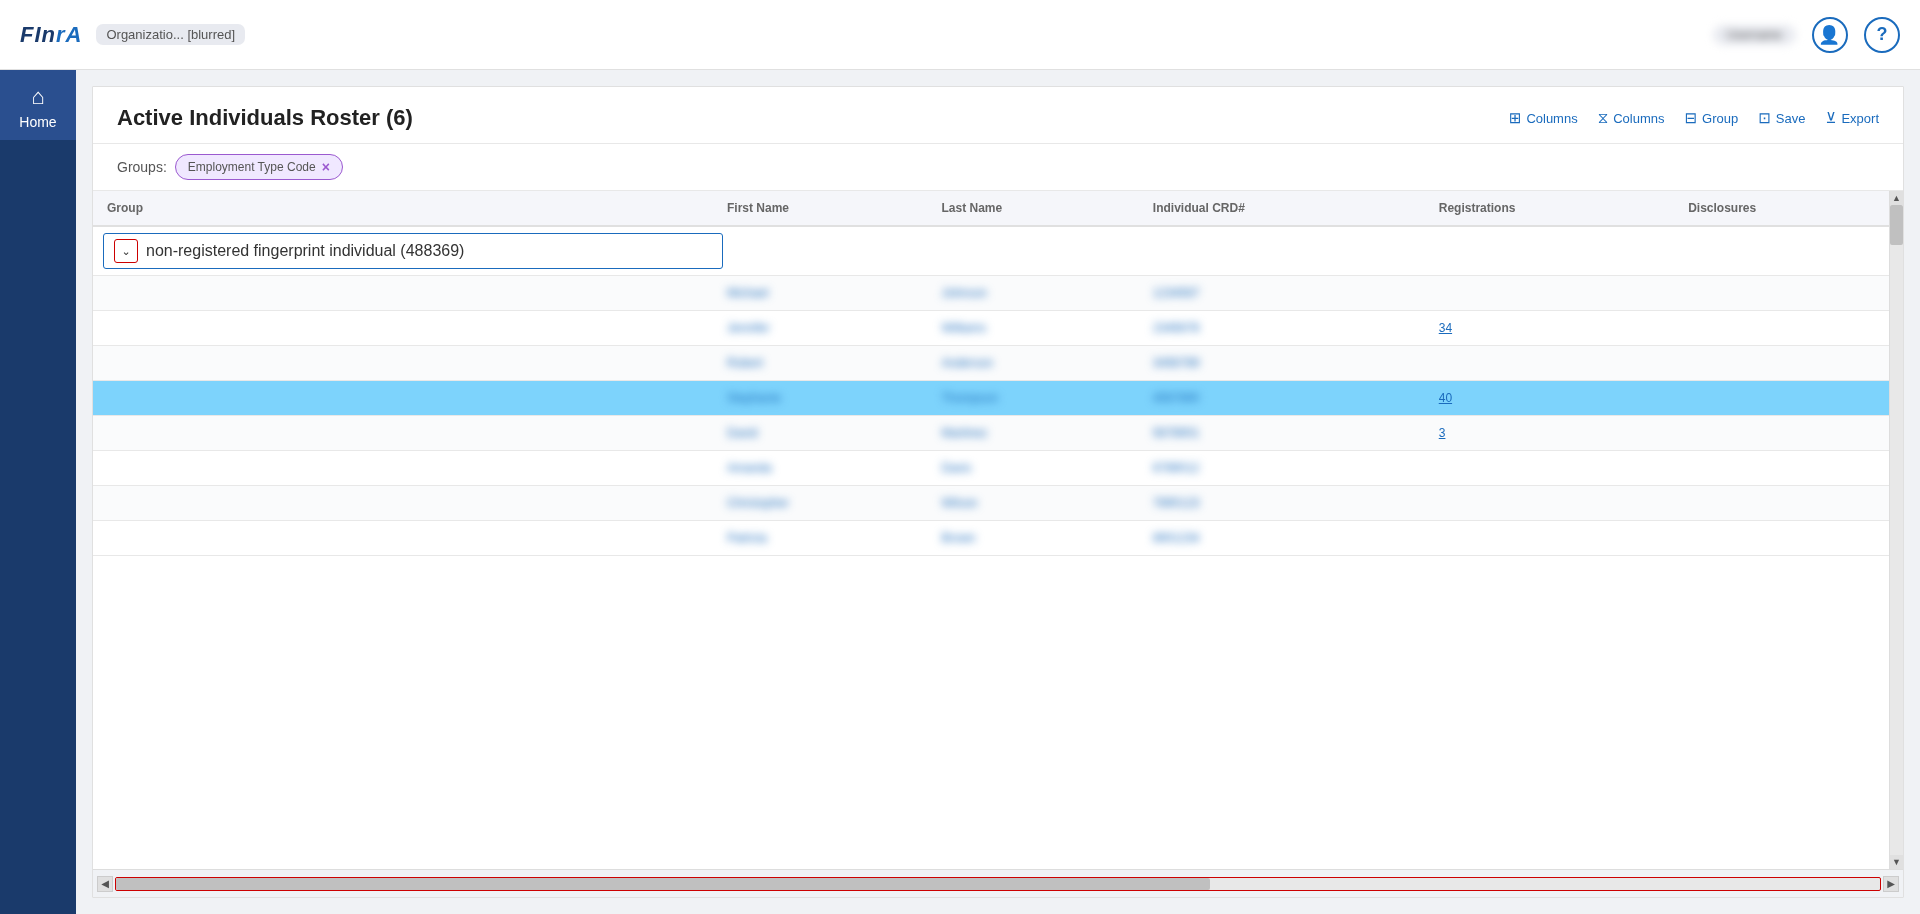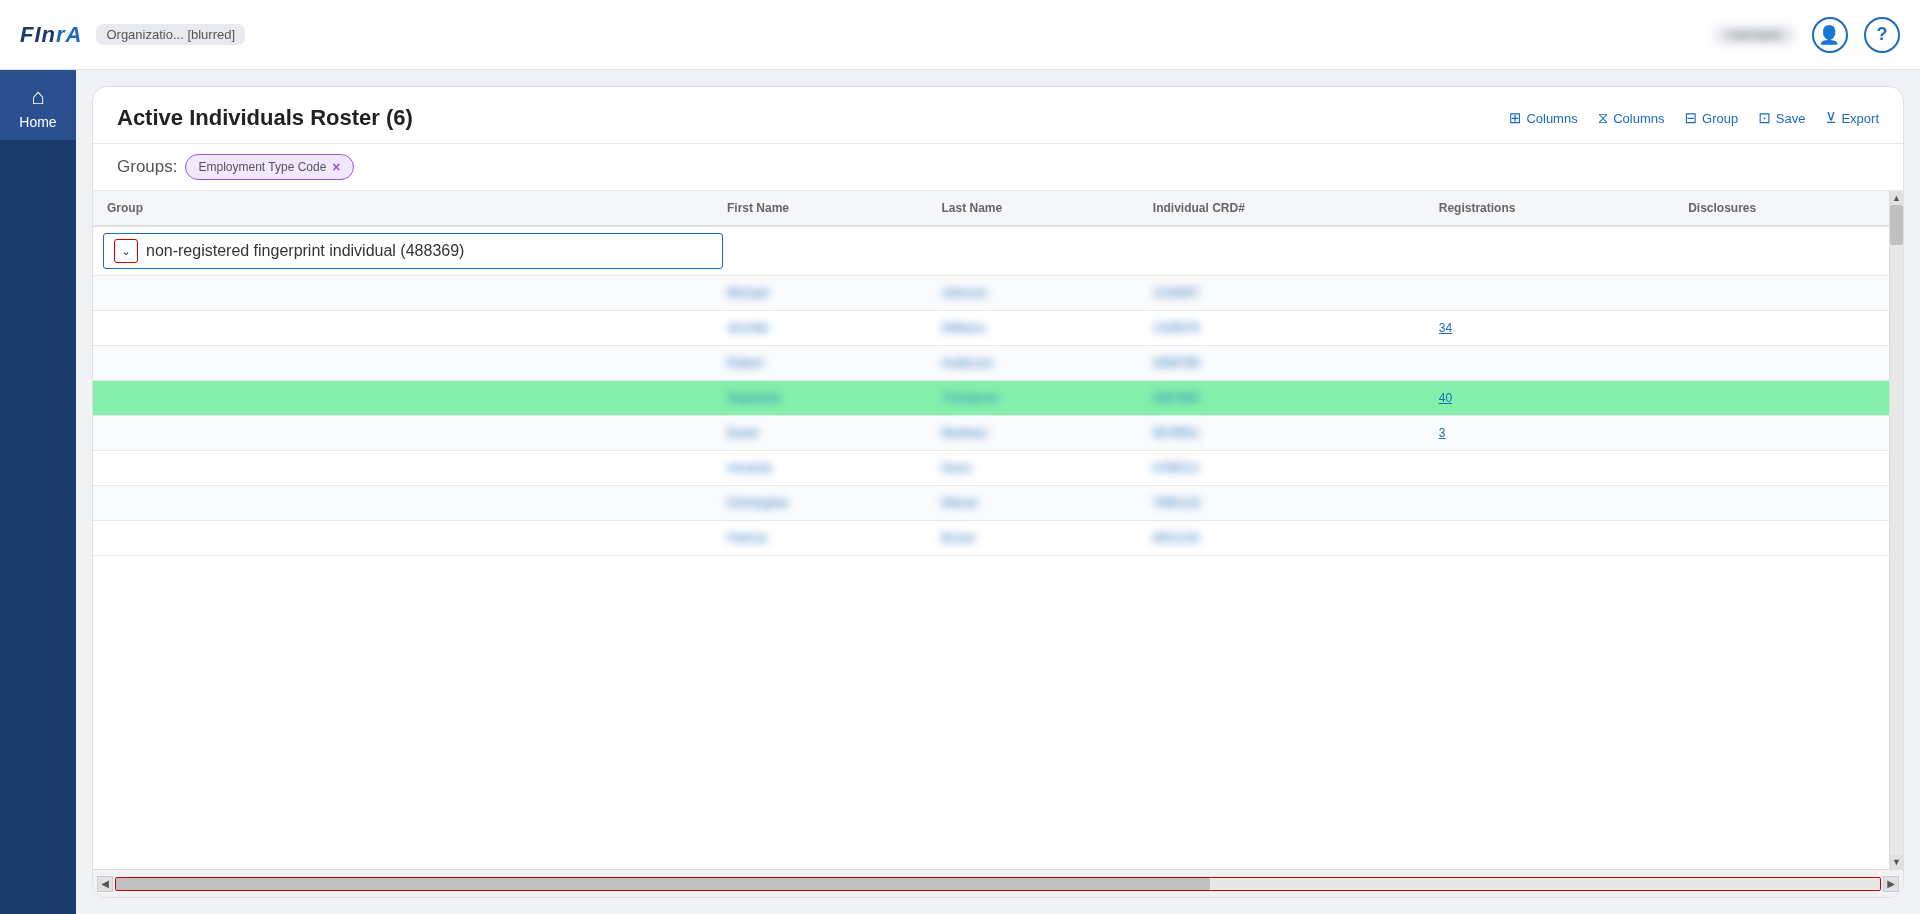--- a/index.html
+++ b/index.html
@@ -100,21 +100,21 @@
       flex: 1;
       background: #f0f2f5;
       overflow: hidden;
       display: flex;
       flex-direction: column;
     }
     .content-area {
       flex: 1;
       background: #ffffff;
       margin: 16px;
-      border-radius: 15px;
+      border-radius: 1px;
       overflow: hidden;
       display: flex;
       flex-direction: column;
       border: 1px solid #e0e0e0;
       justify-content: center;
     }
 
     
     .content-header {
       display: flex;
@@ -152,21 +152,21 @@
 
     
     .groups-row {
       display: flex;
       align-items: center;
       padding: 10px 24px;
       gap: 8px;
       border-bottom: 1px solid #e8e8e8;
     }
     .groups-label {
-      font-size: 17px;
+      font-size: 14px;
       color: #555;
     }
     .group-pill {
       background: #f0e8ff;
       border: 1.5px solid #9b59d0;
       border-radius: 14px;
       padding: 5px 12px;
       font-size: 12px;
       color: #555;
       display: flex;
@@ -444,21 +444,21 @@
               <td></td>
             </tr>
             <tr class="table-row" style="background:#fafbfc;">
               <td></td>
               <td><span class="blurred-blue">Robert</span></td>
               <td><span class="blurred-blue">Anderson</span></td>
               <td><span class="blurred-blue">3456789</span></td>
               <td></td>
               <td></td>
             </tr>
-            <tr class="table-row" style="background:#86efac;">
+            <tr class="table-row" style="background:#7dd3fc;">
               <td></td>
               <td><span class="blurred-blue">Stephanie</span></td>
               <td><span class="blurred-blue">Thompson</span></td>
               <td><span class="blurred-blue">4567890</span></td>
               <td><a class="reg-link">40</a></td>
               <td></td>
             </tr>
             <tr class="table-row" style="background:#fafbfc;">
               <td></td>
               <td><span class="blurred-blue">David</span></td>

